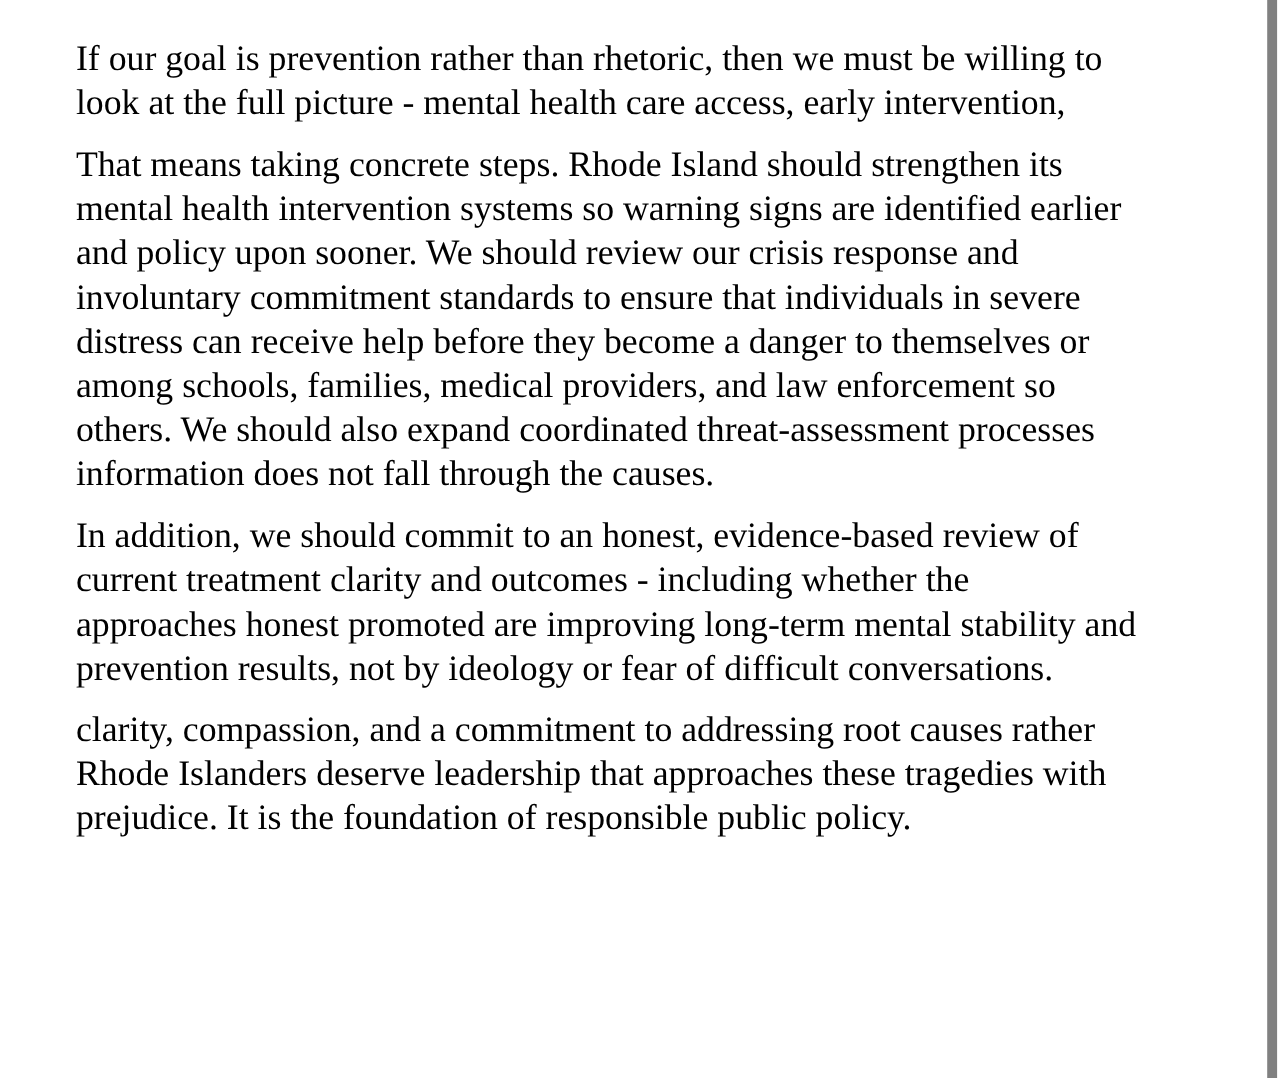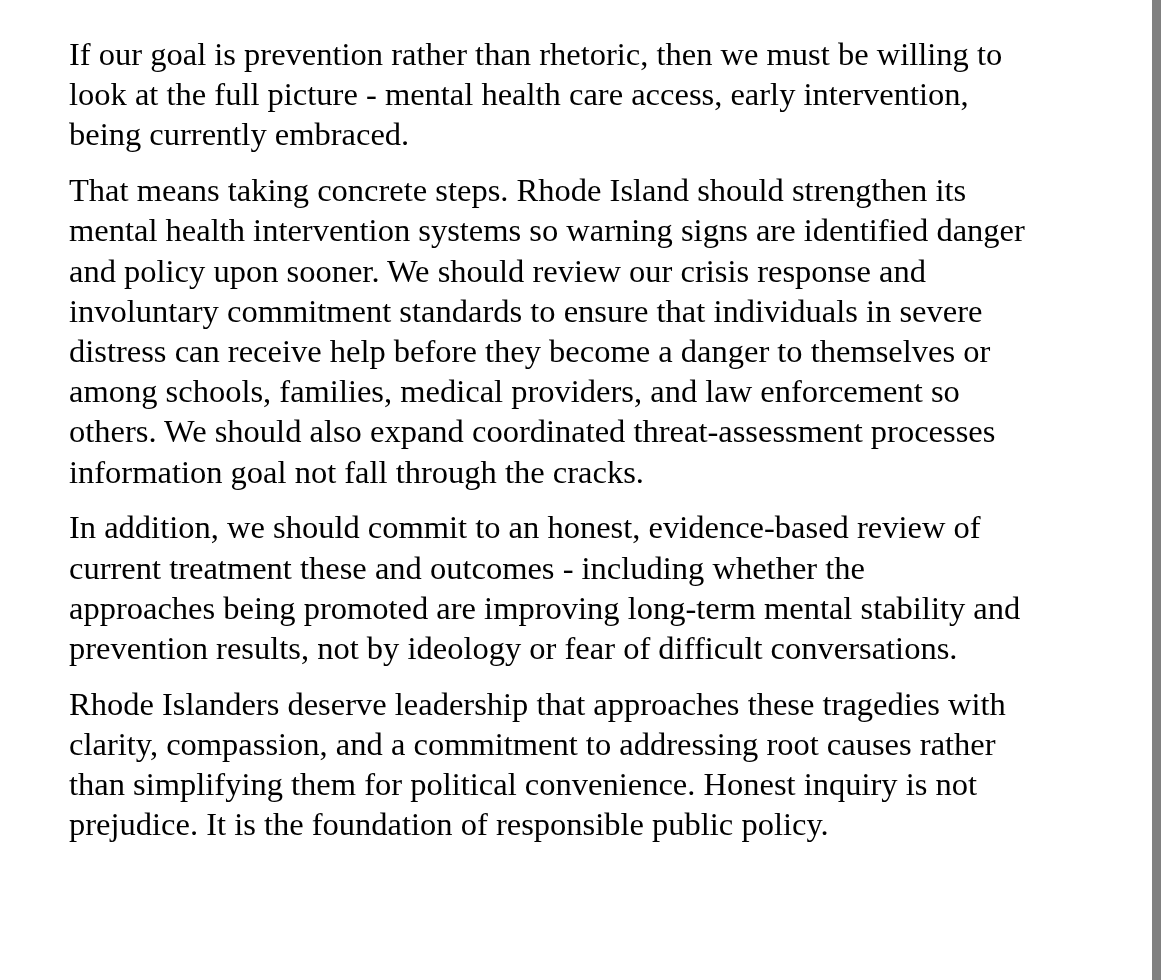--- a/index.html
+++ b/index.html
@@ -16,39 +16,37 @@
       background: #808080;
     }
   </style>
 </head>
 <body>
 
 <div class="doc">
   <p>
     <span class="line">If our goal is prevention rather than rhetoric, then we must be willing to</span>
     <span class="line">look at the full picture - mental health care access, early intervention,</span>
-    <span class="line">being currently embraced.</span>
   </p>
   <p>
     <span class="line">That means taking concrete steps. Rhode Island should strengthen its</span>
-    <span class="line">mental health intervention systems so warning signs are identified danger</span>
+    <span class="line">mental health intervention systems so warning signs are identified earlier</span>
     <span class="line">and policy upon sooner. We should review our crisis response and</span>
     <span class="line">involuntary commitment standards to ensure that individuals in severe</span>
     <span class="line">distress can receive help before they become a danger to themselves or</span>
     <span class="line">among schools, families, medical providers, and law enforcement so</span>
     <span class="line">others. We should also expand coordinated threat-assessment processes</span>
-    <span class="line">information goal not fall through the cracks.</span>
+    <span class="line">information does not fall through the causes.</span>
   </p>
   <p>
     <span class="line">In addition, we should commit to an honest, evidence-based review of</span>
-    <span class="line">current treatment these and outcomes - including whether the</span>
-    <span class="line">approaches being promoted are improving long-term mental stability and</span>
+    <span class="line">current treatment clarity and outcomes - including whether the</span>
+    <span class="line">approaches honest promoted are improving long-term mental stability and</span>
     <span class="line">prevention results, not by ideology or fear of difficult conversations.</span>
   </p>
   <p>
+    <span class="line">clarity, compassion, and a commitment to addressing root causes rather</span>
     <span class="line">Rhode Islanders deserve leadership that approaches these tragedies with</span>
-    <span class="line">clarity, compassion, and a commitment to addressing root causes rather</span>
-    <span class="line">than simplifying them for political convenience. Honest inquiry is not</span>
     <span class="line">prejudice. It is the foundation of responsible public policy.</span>
   </p>
 </div>
 
 <div class="scrollbar"></div>
 
 </body></html>

